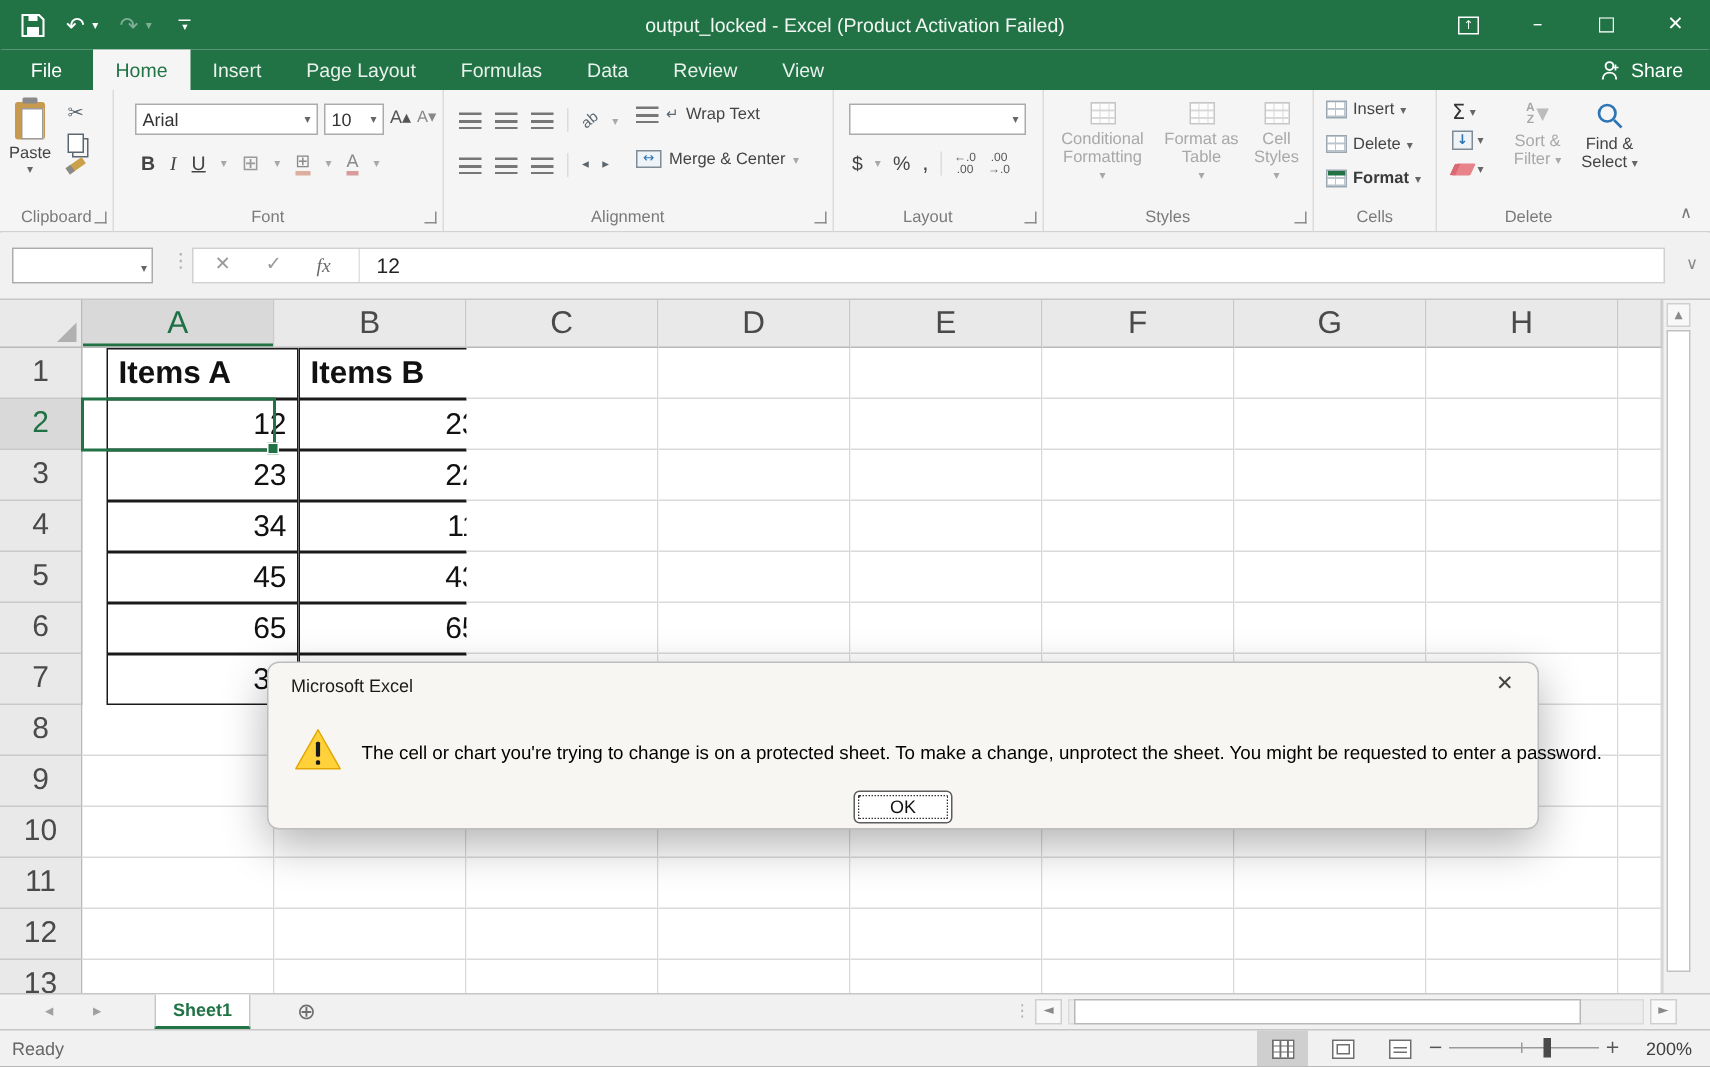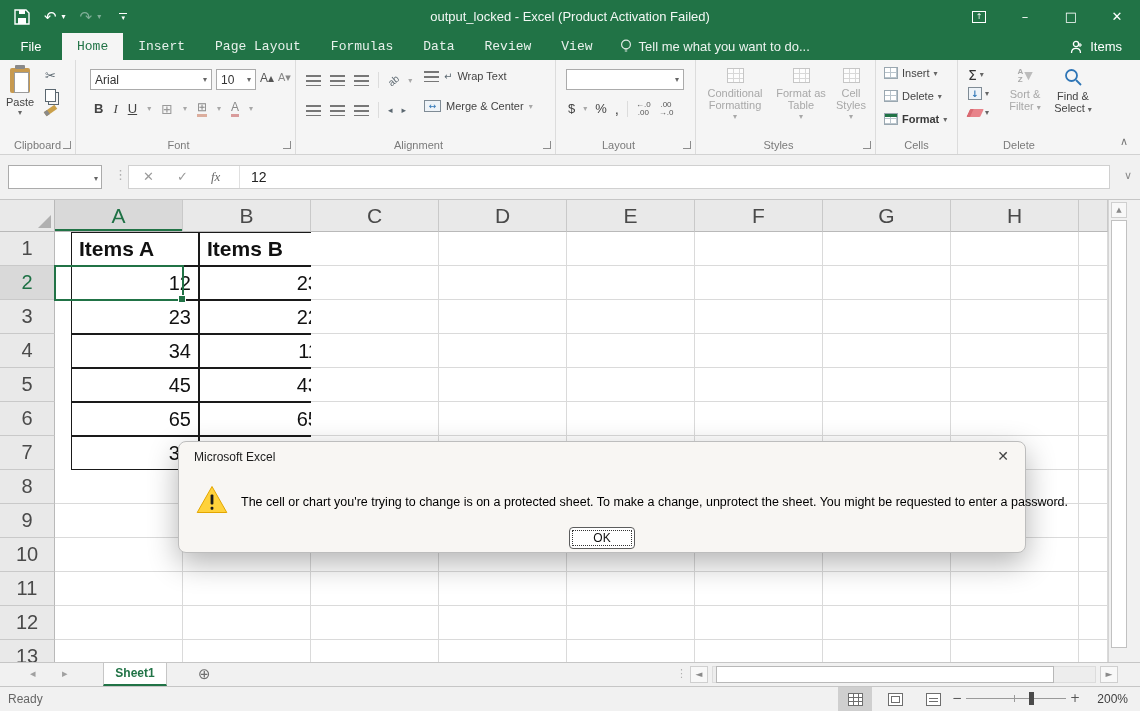--- a/index.html
+++ b/index.html
@@ -19,21 +19,21 @@
   .qat .dim { color:#7fae97; }
   .qat .dd { font-size:8px; margin-left:-9px; }
   .title-text { position:absolute; left:0; right:0; top:0; height:33px; line-height:33px; text-align:center; font-size:13px; color:#f2f7f4; }
   .winctl { position:absolute; right:0; top:0; height:33px; display:flex; }
   .winctl .wb { width:46px; height:33px; display:flex; align-items:center; justify-content:center; color:#fff; font-size:13px; }
   .ribdisp-box { width:14px; height:12px; border:1px solid #fff; font-size:8px; line-height:10px; text-align:center; }
 
   
   .tabrow { position:absolute; left:0; top:33px; width:1140px; height:27px; background:#217346; display:flex; align-items:stretch; }
   .ftab { width:62px; color:#fff; font-size:13px; display:flex; align-items:center; justify-content:center; }
-  .rtab { padding:0 15px; color:#e8f1ec; font-size:13px; display:flex; align-items:center;font-family:Liberation Mono, monospace; }
+  .rtab { padding:0 15px; color:#e8f1ec; font-size:13px; display:flex; align-items:center; }
   .rtab.active { background:#f5f5f5; color:#217346; }
   .tellme { display:flex; align-items:center; gap:7px; color:#ecf3ef; font-size:13px; margin-left:12px; }
   .sharebox { position:absolute; right:8px; top:33px; height:27px; display:flex; align-items:center; gap:6px; color:#fff; font-size:13px; padding:0 10px; }
 
   
   .ribbon { position:absolute; left:0; top:60px; width:1140px; height:95px; background:#f5f5f5; border-bottom:1px solid #d2d2d2; font-size:11px; color:#444; }
   .rgroup { position:absolute; top:0; height:94px; border-right:1px solid #dcdcdc; }
   .glabel { position:absolute; bottom:3px; left:0; right:14px; text-align:center; color:#7a7a7a; font-size:11px; }
   .launcher { position:absolute; right:4px; bottom:5px; width:8px; height:8px; border-right:1px solid #8c8c8c; border-bottom:1px solid #8c8c8c; }
   .dd { font-size:8px; color:#666; }
@@ -169,35 +169,28 @@
     <div class="ftab">File</div>
     <div id="rtabs" style="display:flex">
         <div class="rtab active">Home</div>
         <div class="rtab">Insert</div>
         <div class="rtab">Page Layout</div>
         <div class="rtab">Formulas</div>
         <div class="rtab">Data</div>
         <div class="rtab">Review</div>
         <div class="rtab">View</div>
       </div>
-    <div class="tellme">
-      <svg width="12" height="15" viewBox="0 0 12 15">
-          <circle cx="6" cy="5.5" r="4.4" fill="none" stroke="#dfeae4" stroke-width="1.2"></circle>
-          <path d="M4.5 10 h3 M4.8 12 h2.4" stroke="#dfeae4" stroke-width="1.2"></path>
-        </svg>
-      <span>Tell me what you want to do...</span>
-    </div>
   </div>
   <div class="sharebox">
     <svg width="14" height="14" viewBox="0 0 14 14">
         <circle cx="6" cy="4" r="2.6" fill="none" stroke="#fff" stroke-width="1.3"></circle>
         <path d="M1.5 13 c0-3 2-4.6 4.5-4.6 s4.5 1.6 4.5 4.6" fill="none" stroke="#fff" stroke-width="1.3"></path>
         <path d="M10 3 v4 M8 5 h4" stroke="#fff" stroke-width="1.1"></path>
       </svg>
-    <span>Items</span>
+    <span>Share</span>
   </div>
 
   <div class="ribbon">
 
     <div class="rgroup" style="left:0;width:76px">
       <div class="abs" style="left:6px;top:8px;text-align:center">
         <div class="clip-ic" style="margin:0 auto"></div>
         <div style="margin-top:3px">Paste</div>
         <div class="g dd">▾</div>
       </div>

